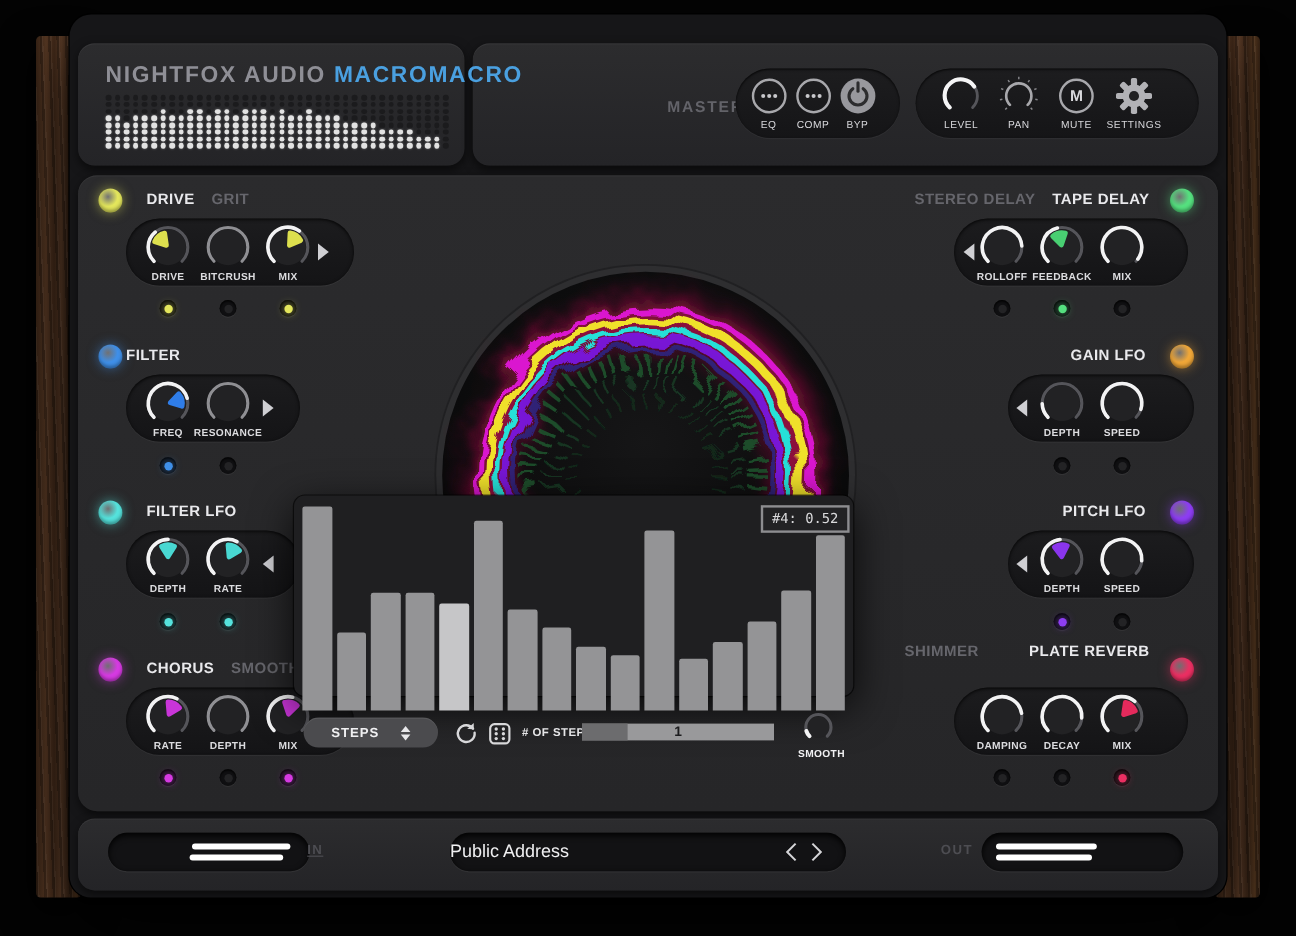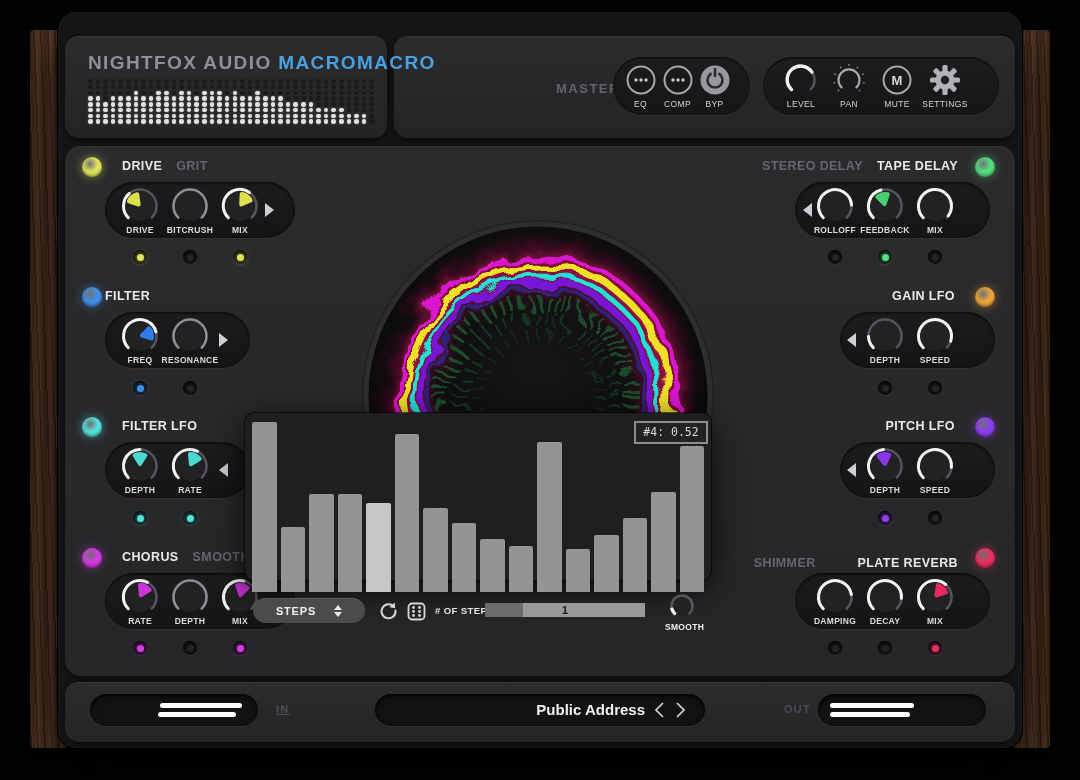--- a/index.html
+++ b/index.html
@@ -91,22 +91,22 @@
   #seq-smooth .lab{font-size:8.5px;font-weight:bold;color:#f0f0f2;letter-spacing:.3px;margin-top:-3px;}
 
   
   .meter{position:absolute;top:694px;width:168px;height:32px;border-radius:16px;background:#121214;
          box-shadow:inset 0 2px 5px #000, 0 1px 0 rgba(255,255,255,.05);}
   .meter .b{position:absolute;height:5px;border-radius:2.5px;background:#fff;}
   #meter-in{left:90px;} #meter-out{left:818px;}
   .io-label{position:absolute;top:703px;font-size:11px;font-weight:bold;letter-spacing:1.2px;color:#4d4d52;}
   #preset{left:375px;top:694px;width:330px;height:32px;border-radius:16px;background:#121214;
           box-shadow:inset 0 2px 5px #000, 0 1px 0 rgba(255,255,255,.05);cursor:pointer;}
-  #preset .name{position:absolute;left:0;right:60px;top:0;bottom:0;text-align:right;line-height:32px;
-          font-size:15px;color:#efeff1;font-weight:bold;}
+  #preset .name{position:absolute;left:0;right:60px;top:0;bottom:0;text-align:left;line-height:32px;
+          font-size:15px;color:#efeff1;}
   #preset svg{position:absolute;right:18px;top:7px;}
 </style>
 </head>
 <body>
 
 <div id="stage">
   <div class="rail" id="rail-left"></div>
   <div class="rail" id="rail-right"></div>
   <div id="body"></div>
 
@@ -773,21 +773,21 @@
         </div>
         <div class="tri l" style="left: 7px;"></div>
       </div>
       <div class="led-sm" style="left: 878px; top: 511px;">
         <i style="background: rgb(141, 61, 242); box-shadow: rgba(141, 61, 242, 0.8) 0px 0px 7px;"></i>
       </div>
       <div class="led-sm" style="left: 928px; top: 511px;">
         <i style="background: rgb(35, 35, 37);"></i>
       </div>
       <div class="led-big" style="left: 975px; top: 548px; background: radial-gradient(circle at 40% 35%, rgba(255, 255, 255, 0.333), rgb(234, 47, 98) 45%, rgb(234, 47, 98)); box-shadow: rgba(234, 47, 98, 0.533) 0px 0px 10px, rgba(0, 0, 0, 0.35) 0px -2px 3px inset;"></div>
-      <div class="tabs" style="top: 556px; right: 122px; gap: 42px;">
+      <div class="tabs" style="top: 536px; right: 122px; gap: 42px;">
         <span class="tab">SHIMMER</span>
         <span class="tab on">PLATE REVERB</span>
       </div>
       <div class="kpill" style="left: 795px; top: 573px; width: 180px; padding-left: 15px;">
         <div class="kslot">
           <svg width="42" height="42" viewBox="0 0 42 42">
             <circle cx="21" cy="21" r="15" fill="#222224"></circle>
             <path d="M9.3 32.7 A16.5 16.5 0 1 1 32.7 32.7" stroke="#55555a" stroke-width="2.6" fill="none" stroke-linecap="round"></path>
             <path d="M9.3 32.7 A16.5 16.5 0 1 1 37.3 18.4" stroke="#f3f3f4" stroke-width="3" fill="none" stroke-linecap="round"></path>
           </svg>
@@ -876,21 +876,21 @@
             <path d="M7.6 22.4 A10.5 10.5 0 0 1 5.0 18.2" stroke="#f3f3f4" stroke-width="3.4" fill="none" stroke-linecap="round"></path>
           </svg></span>
       <div class="lab">SMOOTH</div>
     </div>
   </div>
 
   <div class="meter" id="meter-in">
     <div class="b" style="left:70px;top:9px;width:82px;"></div>
     <div class="b" style="left:68px;top:18px;width:78px;"></div>
   </div>
-  <div class="io-label" style="left:276px;text-decoration:underline;">IN</div>
+  <div class="io-label" style="left:256px;text-decoration:underline;">IN</div>
   <div class="abs" id="preset">
     <div class="name">Public Address</div>
     <svg width="34" height="18" viewBox="0 0 34 18">
       <polyline points="10,2 3,9 10,16" fill="none" stroke="#d5d5d8" stroke-width="1.7"></polyline>
       <polyline points="24,2 31,9 24,16" fill="none" stroke="#d5d5d8" stroke-width="1.7"></polyline>
     </svg>
   </div>
   <div class="io-label" style="left:784px;">OUT</div>
   <div class="meter" id="meter-out">
     <div class="b" style="left:12px;top:9px;width:84px;"></div>

